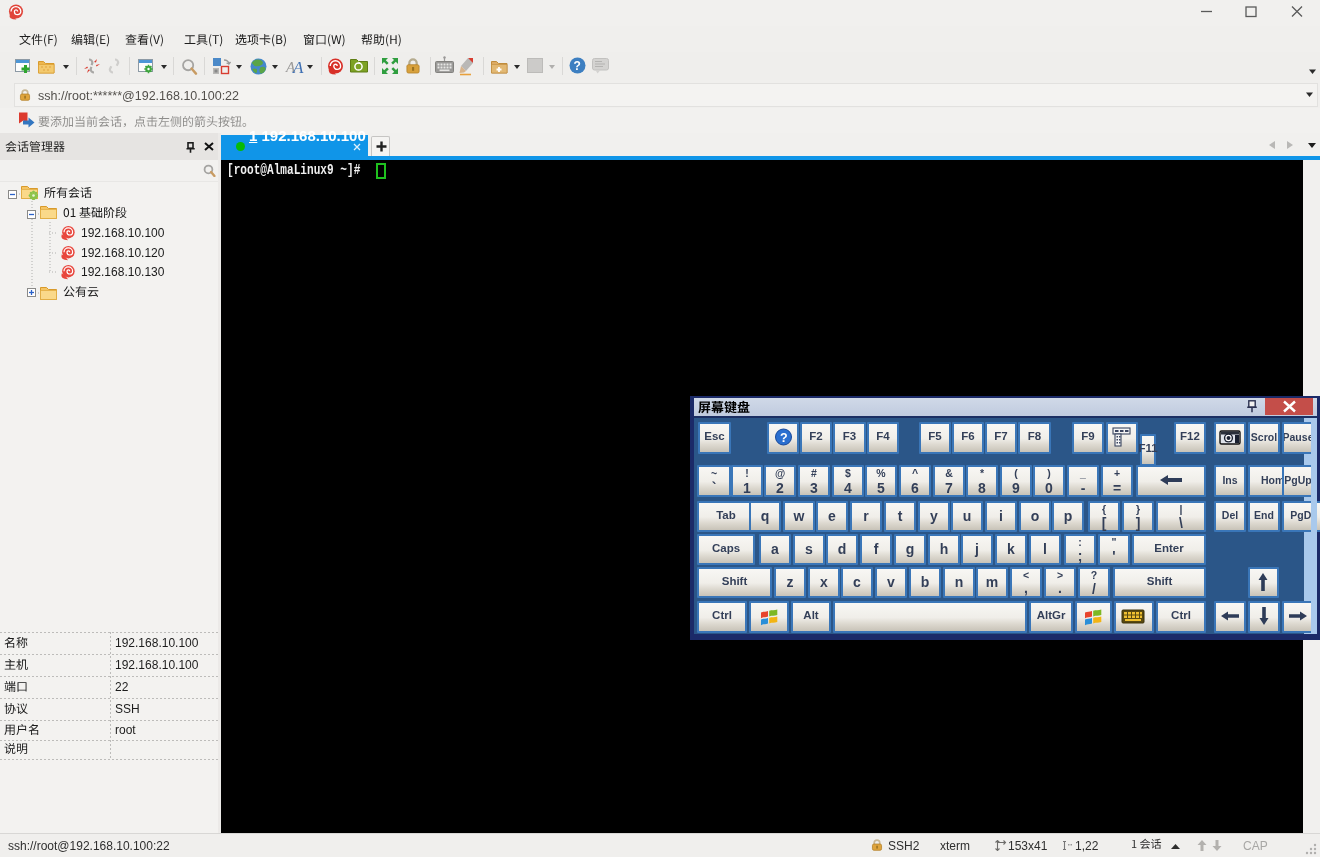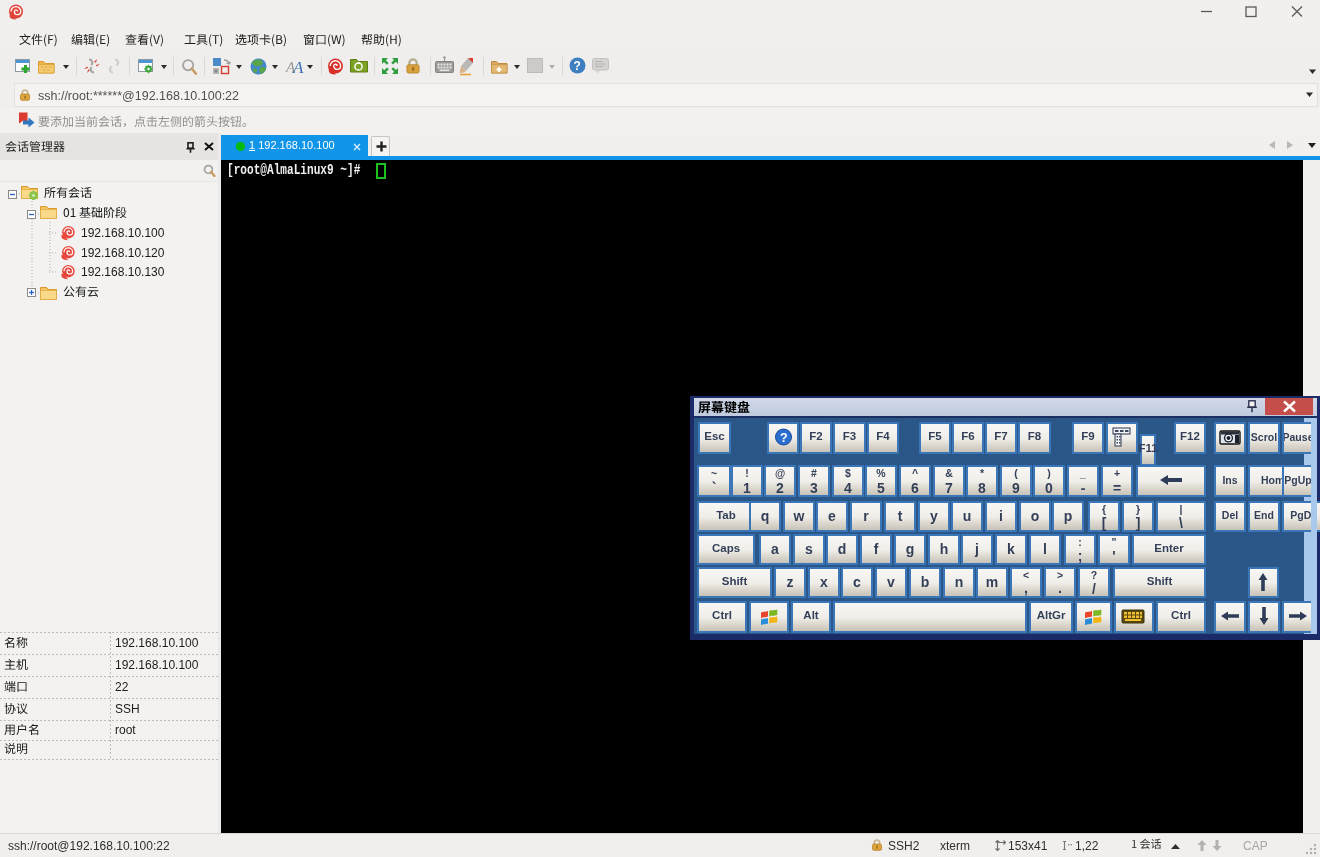--- a/index.html
+++ b/index.html
@@ -374,21 +374,21 @@
 <div style="position:absolute;left:115px;top:723px;font-family:'Liberation Sans',sans-serif;font-size:12px;font-weight:normal;color:#1c1c1c;white-space:pre;line-height:1.2;">root</div>
 <svg style="position:absolute;left:4px;top:740px" width="26" height="18" viewBox="0 -13 26 18">
       <path d="M1.3 -9.3C2 -8.7 2.8 -7.8 3.2 -7.3L3.8 -8C3.4 -8.5 2.6 -9.3 1.9 -9.8ZM5.5 -6.9H9.6V-4.7H5.5ZM2.1 0.5C2.3 0.3 2.6 -0 4.9 -1.7C4.8 -1.8 4.6 -2.2 4.6 -2.5L3.2 -1.5V-6.3H0.5V-5.4H2.3V-1.4C2.3 -0.9 1.8 -0.5 1.6 -0.3C1.8 -0.1 2 0.3 2.1 0.5ZM4.6 -7.7V-3.9H6.1C6 -1.9 5.6 -0.5 3.6 0.3C3.8 0.4 4 0.8 4.1 1C6.3 0.1 6.9 -1.6 7 -3.9H8.1V-0.4C8.1 0.5 8.3 0.8 9.2 0.8C9.4 0.8 10.2 0.8 10.4 0.8C11.2 0.8 11.4 0.4 11.5 -1.2C11.3 -1.2 10.9 -1.4 10.7 -1.5C10.7 -0.2 10.6 -0 10.3 -0C10.2 -0 9.5 -0 9.3 -0C9 -0 9 -0.1 9 -0.4V-3.9H10.5V-7.7H9.2C9.6 -8.3 9.9 -9.1 10.2 -9.8L9.3 -10.1C9.1 -9.3 8.6 -8.4 8.3 -7.7H6.2L7 -8C6.8 -8.6 6.3 -9.4 5.9 -10L5.1 -9.7C5.6 -9.1 6 -8.2 6.2 -7.7Z M16.1 -5.4V-3H13.8V-5.4ZM16.1 -6.2H13.8V-8.5H16.1ZM13 -9.3V-1.1H13.8V-2.2H16.9V-9.3ZM22.2 -8.7V-6.6H18.9V-8.7ZM18 -9.6V-5.3C18 -3.4 17.8 -1.1 15.8 0.4C16 0.6 16.3 0.9 16.4 1C17.8 -0 18.4 -1.5 18.7 -2.9H22.2V-0.2C22.2 -0 22.2 0.1 21.9 0.1C21.7 0.1 21 0.1 20.2 0C20.3 0.3 20.5 0.7 20.5 0.9C21.6 0.9 22.2 0.9 22.6 0.8C23 0.6 23.1 0.3 23.1 -0.2V-9.6ZM22.2 -5.8V-3.7H18.8C18.9 -4.2 18.9 -4.8 18.9 -5.3V-5.8Z" fill="#1c1c1c"></path>
     </svg>
 <div style="position:absolute;left:221px;top:133px;width:1099px;height:23px;background:#f1f0ee;background-image:radial-gradient(rgba(176,178,188,0.55) 29%,rgba(0,0,0,0) 32%);background-size:2px 2px;"></div>
 <div style="position:absolute;left:221px;top:156px;width:1099px;height:4px;background:#1095e8"></div>
 <div style="position:absolute;left:221px;top:135px;width:147px;height:21px;background:#1095e8"></div>
 <svg style="position:absolute;left:236px;top:142px;" width="9" height="9" viewBox="0 0 9 9">
       <circle cx="4.5" cy="4.5" r="4.5" fill="#07bb07"></circle>
     </svg>
-<div style="position:absolute;left:249px;top:139px;font-family:'Liberation Sans',sans-serif;font-size:11px;font-weight:normal;color:#fff;white-space:pre;line-height:1.2;"><span style="text-decoration:underline">1</span> 192.168.10.100</div>
+<div style="position:absolute;left:249px;top:127px;font-family:'Liberation Sans',sans-serif;font-size:15px;font-weight:bold;color:#fff;white-space:pre;line-height:1.2;"><span style="text-decoration:underline">1</span> 192.168.10.100</div>
 <svg style="position:absolute;left:353px;top:143px;" width="8" height="8" viewBox="0 0 8 8">
       <path d="M1,1 l6,6 M7,1 l-6,6" stroke="#dff0fc" stroke-width="1.3"></path>
     </svg>
 <div style="position:absolute;left:371px;top:136px;width:19px;height:20px;background:#f5f4f2;border:1px solid #c6c5c3;border-bottom:none;border-radius:2px 2px 0 0"></div>
 <svg style="position:absolute;left:376px;top:141px;" width="11" height="11" viewBox="0 0 11 11">
       <path d="M5.5,0.5 v10 M0.5,5.5 h10" stroke="#222" stroke-width="2.4"></path>
     </svg>
 <svg style="position:absolute;left:1268px;top:140px;" width="26" height="10" viewBox="0 0 26 10">
       <path d="M7,1 v8 l-6,-4 Z" fill="#b9b8b6"></path>
       <path d="M19,1 v8 l6,-4 Z" fill="#b9b8b6"></path>

